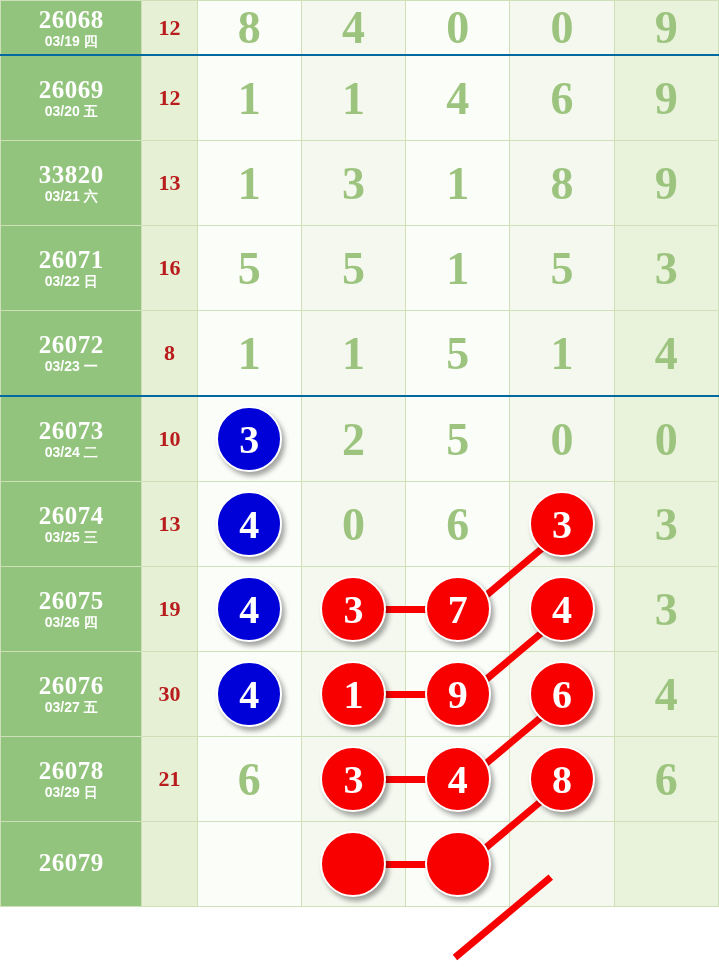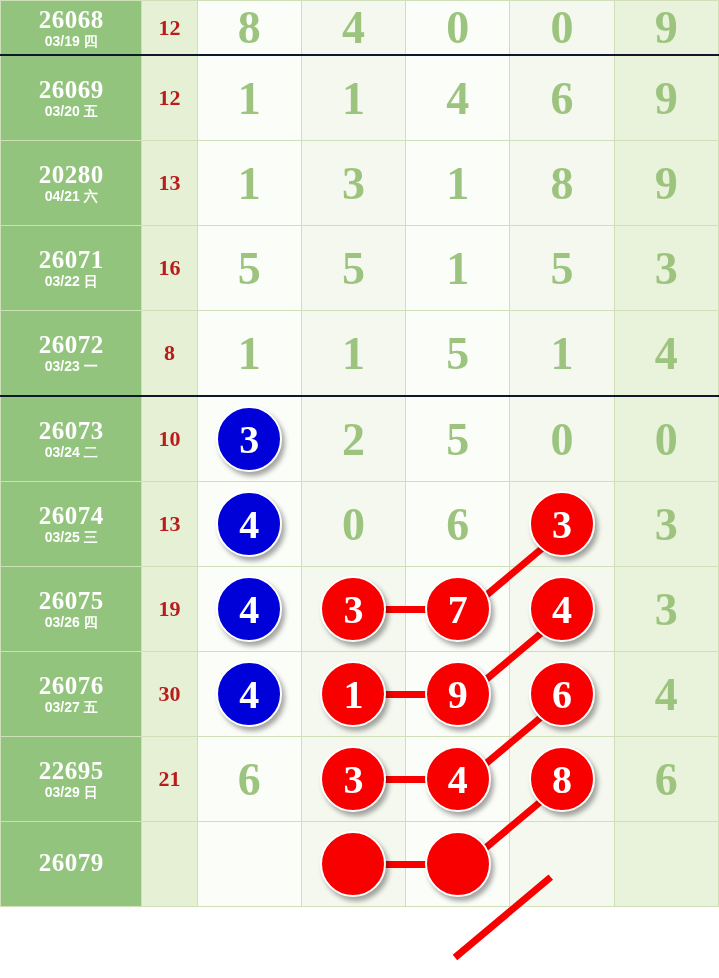--- a/index.html
+++ b/index.html
@@ -70,21 +70,21 @@
   td.cell.alt {
     background: #f4f8ee;
   }
   td.last {
     background: #e9f2da;
     color: #9cc47f;
     font-size: 46px;
     font-weight: bold;
   }
   tr.sep td {
-    border-top: 2px solid #0f172a;
+    border-top: 2px solid #0369a1;
   }
   
   .ball {
     position: absolute;
     top: 50%;
     left: 50%;
     transform: translate(-50%, -50%);
     width: 62px;
     height: 62px;
     border-radius: 50%;
@@ -162,22 +162,22 @@
         <td class="sum">12</td>
         <td class="cell">1</td>
         <td class="cell alt">1</td>
         <td class="cell">4</td>
         <td class="cell alt">6</td>
         <td class="last">9</td>
       </tr>
 
       <tr>
         <td class="issue">
-          <span class="num">20280</span>
-          <span class="date">04/21 六</span>
+          <span class="num">33820</span>
+          <span class="date">03/21 六</span>
         </td>
         <td class="sum">13</td>
         <td class="cell">1</td>
         <td class="cell alt">3</td>
         <td class="cell">1</td>
         <td class="cell alt">8</td>
         <td class="last">9</td>
       </tr>
 
       <tr>
@@ -278,21 +278,21 @@
         </td>
         <td class="cell alt">
           <span class="ball red">6</span>
         </td>
         <td class="last">4</td>
       </tr>
 
 
       <tr>
         <td class="issue">
-          <span class="num">22695</span>
+          <span class="num">26078</span>
           <span class="date">03/29 日</span>
         </td>
         <td class="sum">21</td>
         <td class="cell">6</td>
         <td class="cell alt">
           <span class="hconn"></span>
           <span class="ball red">3</span>
         </td>
         <td class="cell">
           <span class="ball red">4</span>

